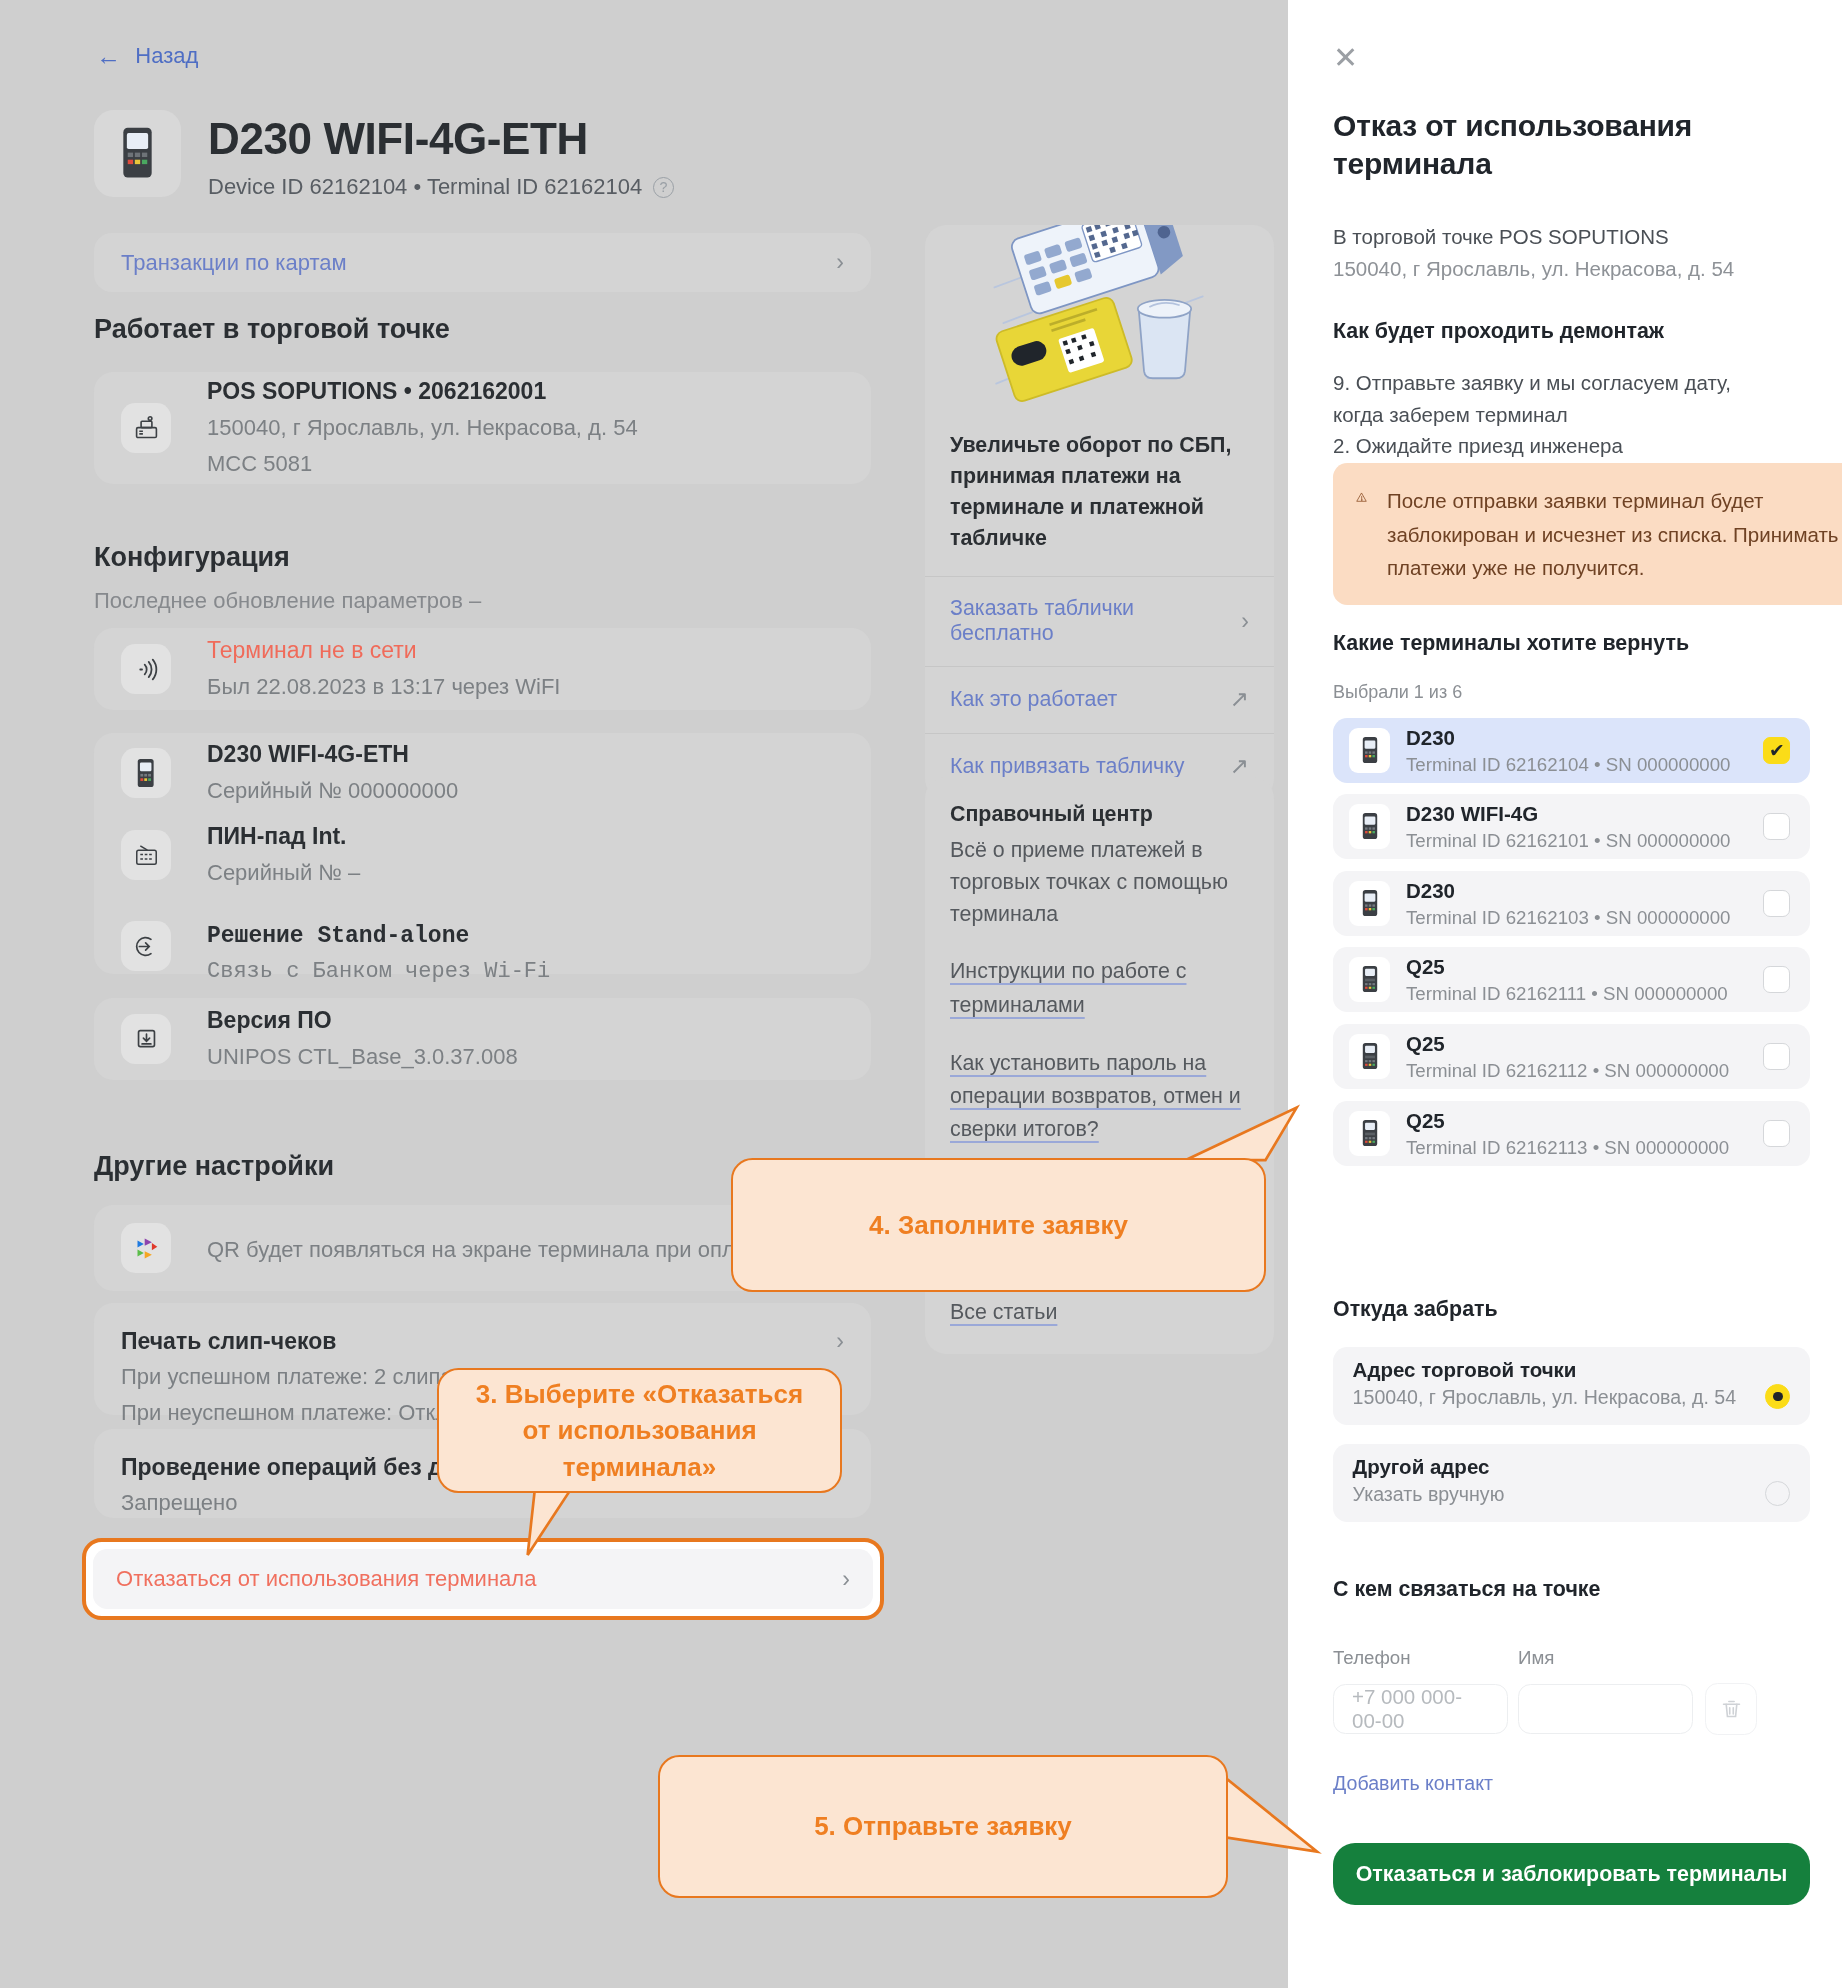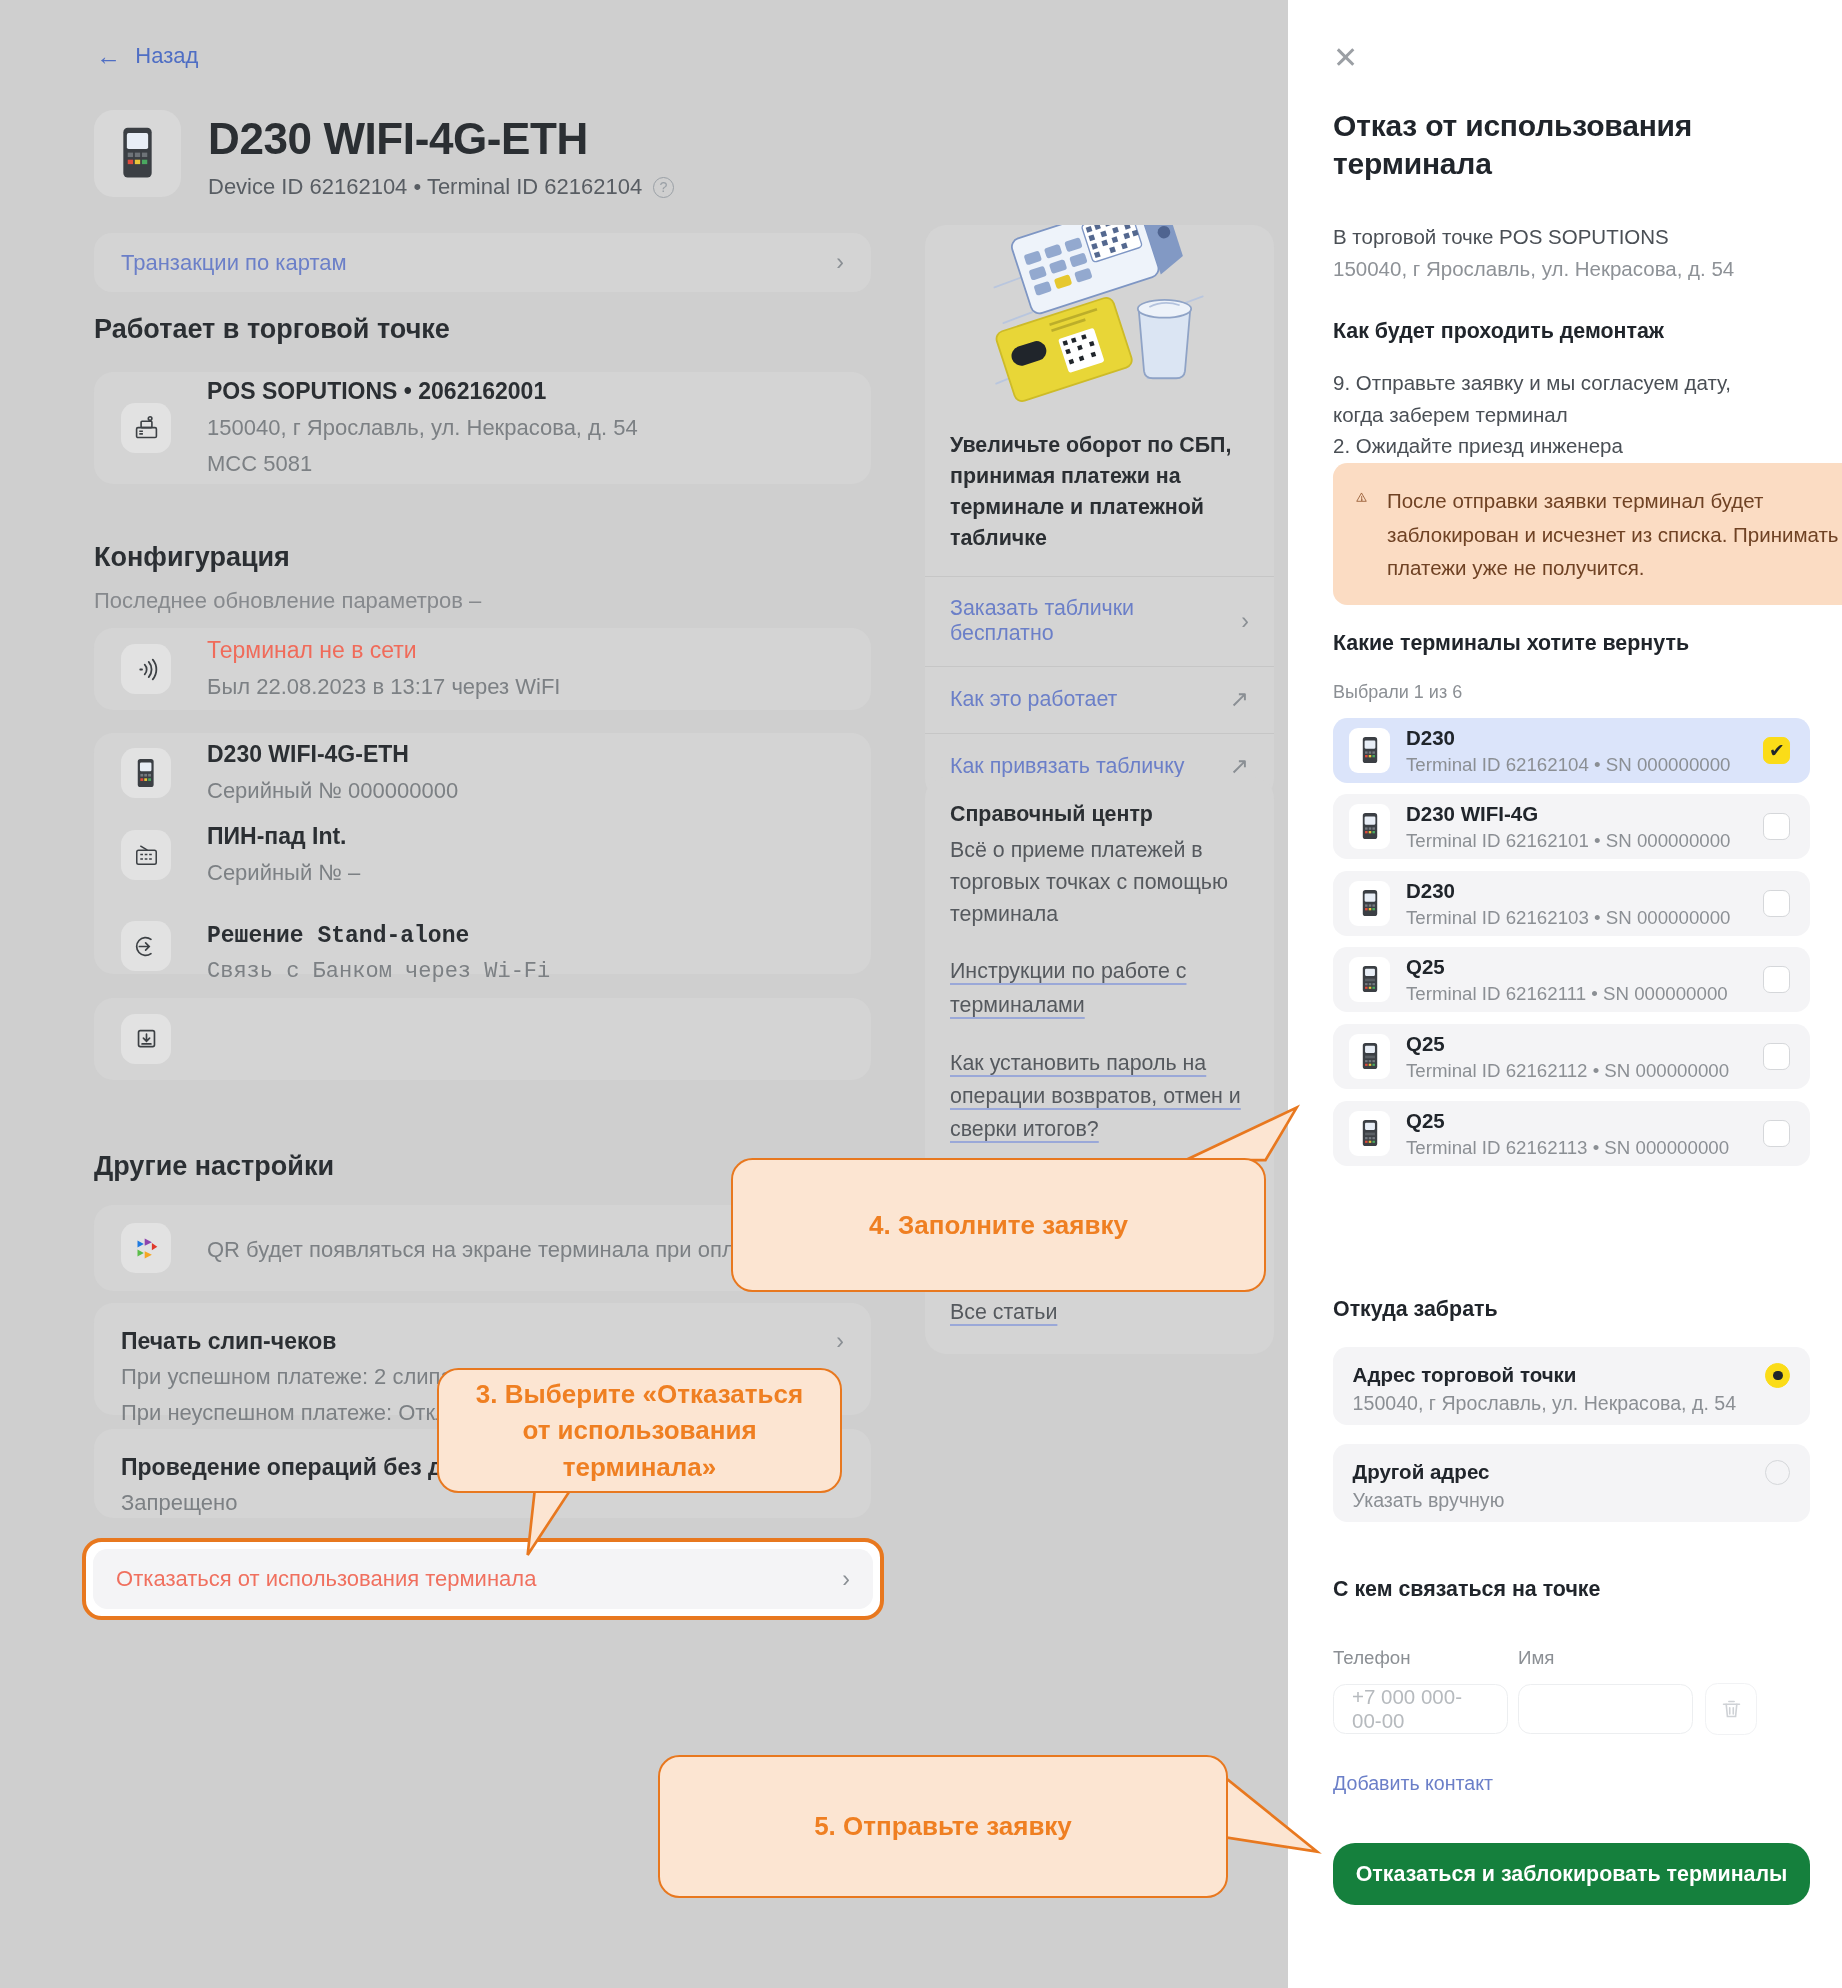--- a/index.html
+++ b/index.html
@@ -165,21 +165,21 @@
     width:27px; height:27px; border-radius:7.1px; border:1.8px solid #d5d7da; background:#fff;
     margin-left:auto; flex:0 0 27px;
   }
   .cb.on {
     background:#fbdc18; border-color:#fbdc18;
     display:flex; align-items:center; justify-content:center; color:#20252b; font-size:18.7px; font-weight:700;
   }
 
   .opt {
     position:absolute; left:45px; width:477px; background:#f4f4f6; border-radius:14.3px;
-    padding: 16px 19.6px; display:flex; align-items:flex-start;
+    padding: 16px 19.6px; display:flex; align-items:flex-end;
   }
   .opt-t { font-size:20.5px; font-weight:700; color:#20252b; }
   .opt-s { font-size:19.6px; color:#8b8f94; margin-top:4.5px; }
   .radio { width:25px;height:25px;border-radius:50%; border:1.8px solid #d5d7da; margin-left:auto; flex:0 0 25px;}
   .radio.on {
     background:#fbdc18; border-color:#fbdc18; display:flex; align-items:center; justify-content:center;
   }
   .radio.on::after { content:""; width:9.8px;height:9.8px;border-radius:50%;background:#20252b; }
 
   .fl { position:absolute; font-size:18.7px; color:#8b8f94; }
@@ -332,20 +332,24 @@
           <div class="m-s">Связь с Банком через Wi-Fi</div>
         </div>
       </div>
 
       <div class="mcard" style="top:998px; height:82px; align-items:center;">
         <div class="mico">
           <svg width="23" height="23" viewBox="0 0 26 26" fill="none" stroke="#3c4044" stroke-width="1.9" stroke-linecap="round">
             <rect x="4" y="3" width="18" height="18" rx="2"></rect>
             <path d="M13 7v8M9.5 11.5L13 15l3.5-3.5M8 18h10"></path>
           </svg>
+        </div>
+        <div>
+          <div class="m-t">Версия ПО</div>
+          <div class="m-s">UNIPOS CTL_Base_3.0.37.008</div>
         </div>
       </div>
 
       <div class="sec-head" style="top:1151px">Другие настройки</div>
 
       <div class="mcard" style="top:1205px; height:86px; align-items:center;">
         <div class="mico">
           <svg width="27" height="27" viewBox="0 0 30 30">
             <polygon points="5,6 12,10 5,14" fill="#1f7ae0"></polygon>
             <polygon points="5,16 12,20 5,24" fill="#5bbd4a"></polygon>

